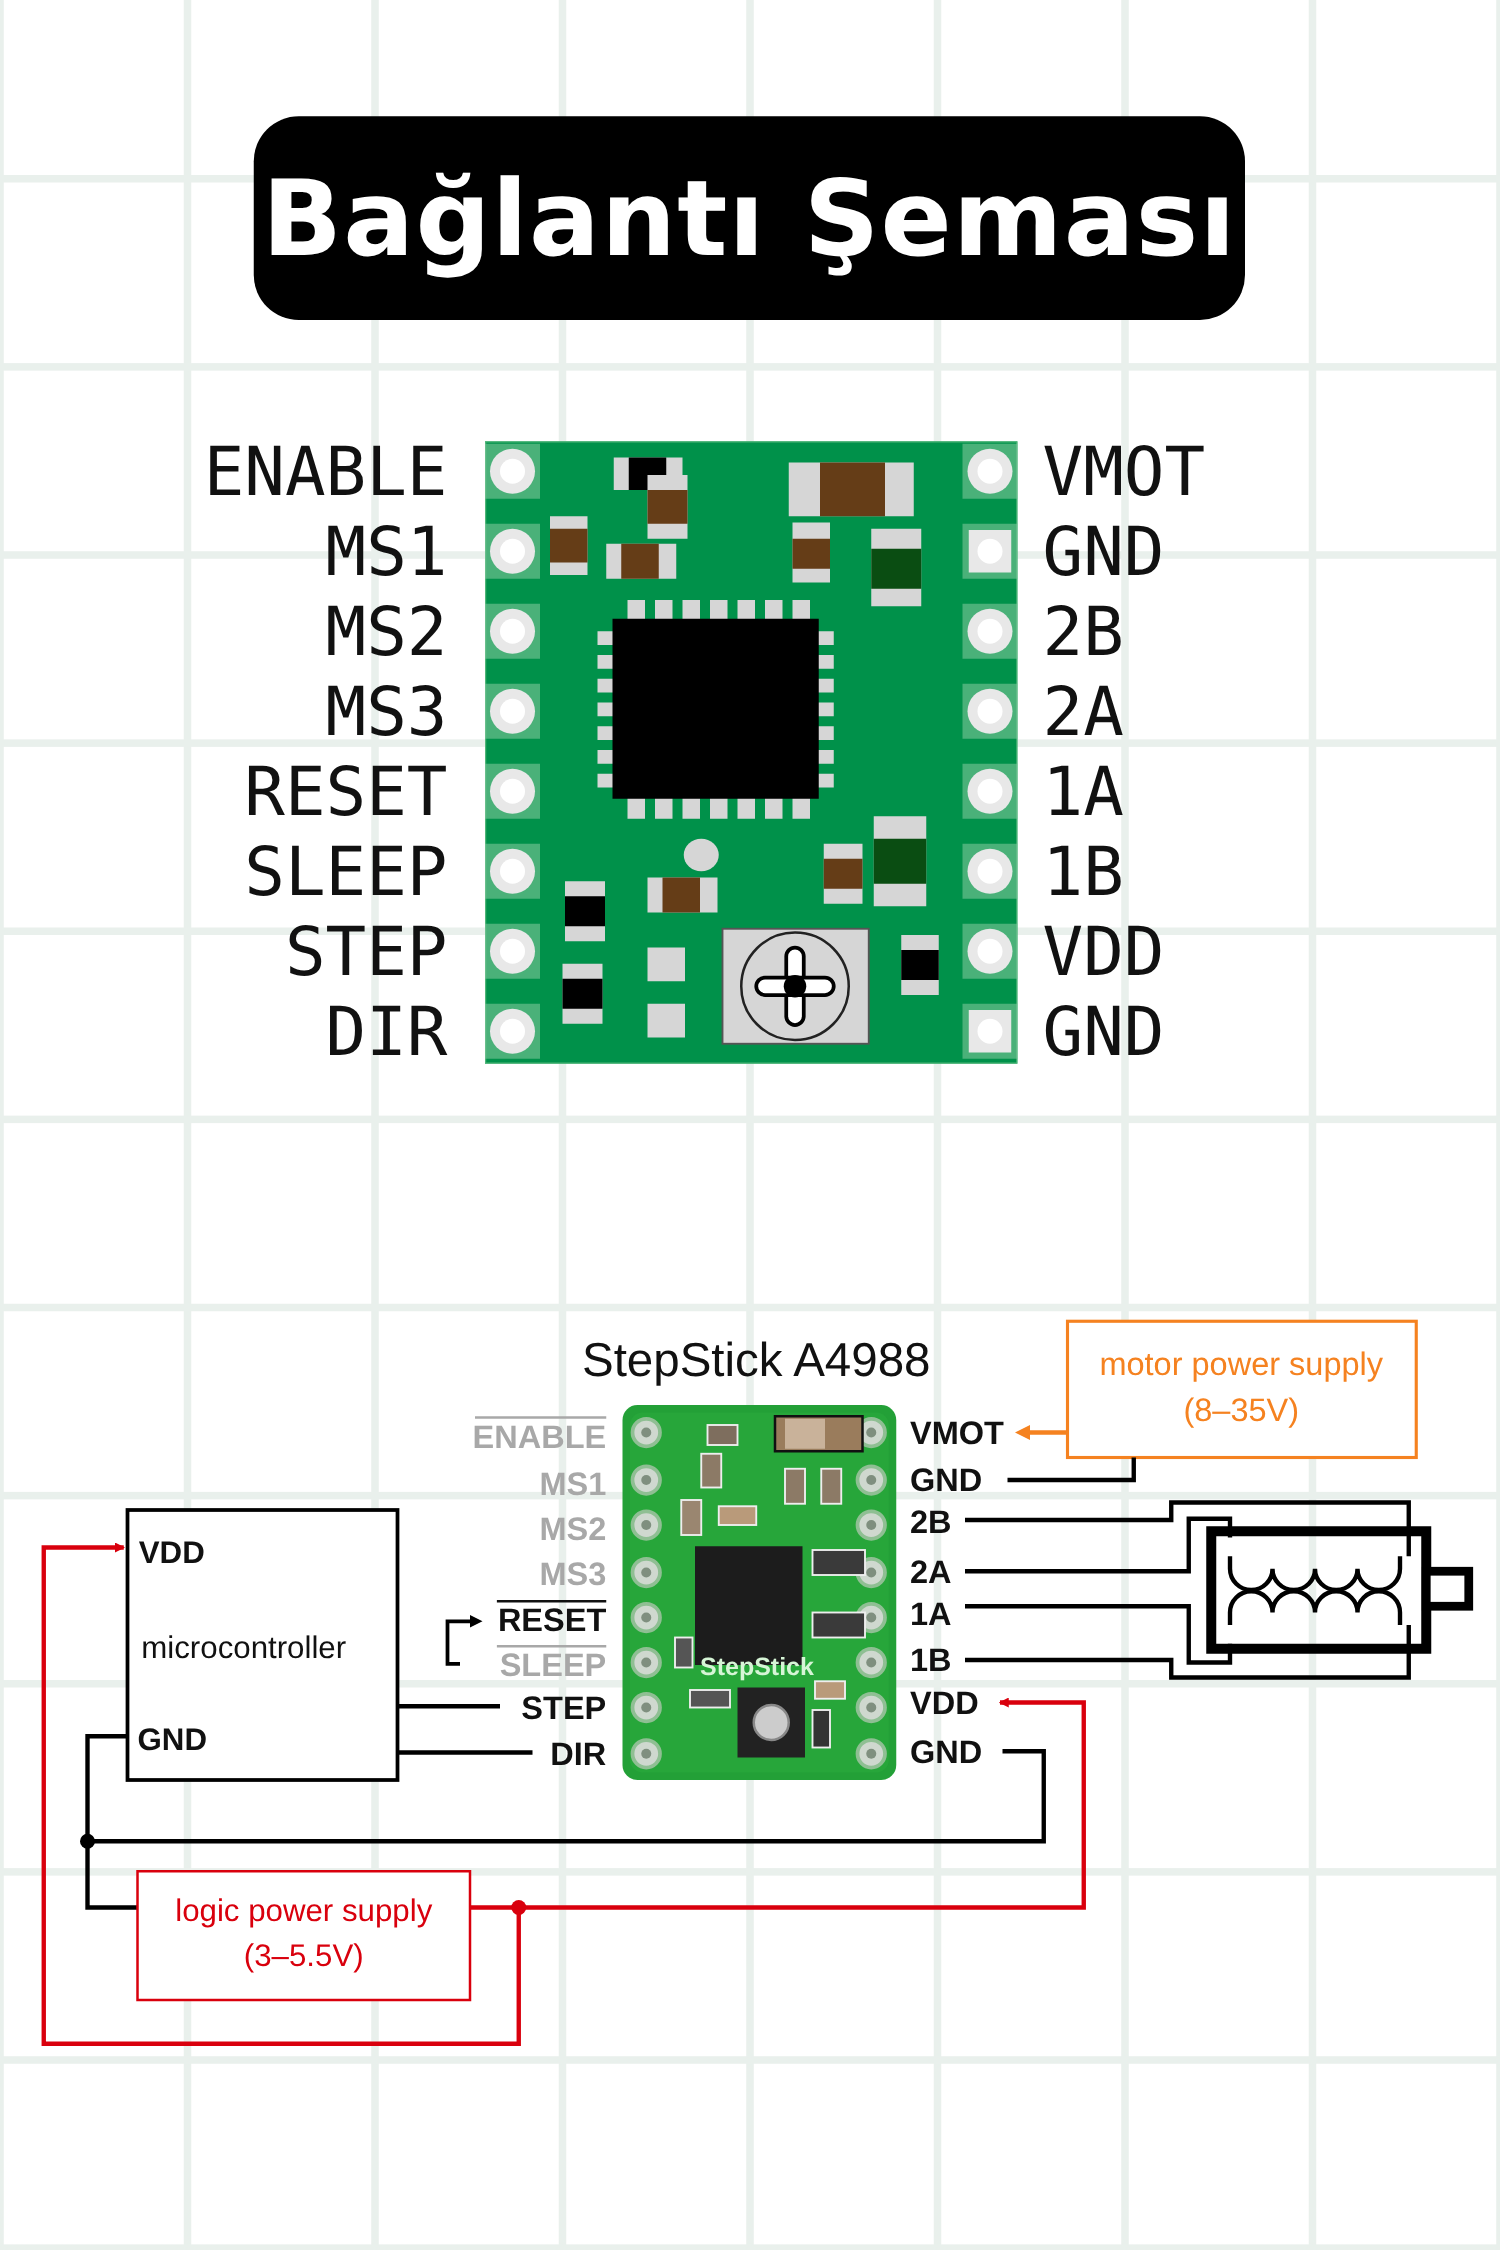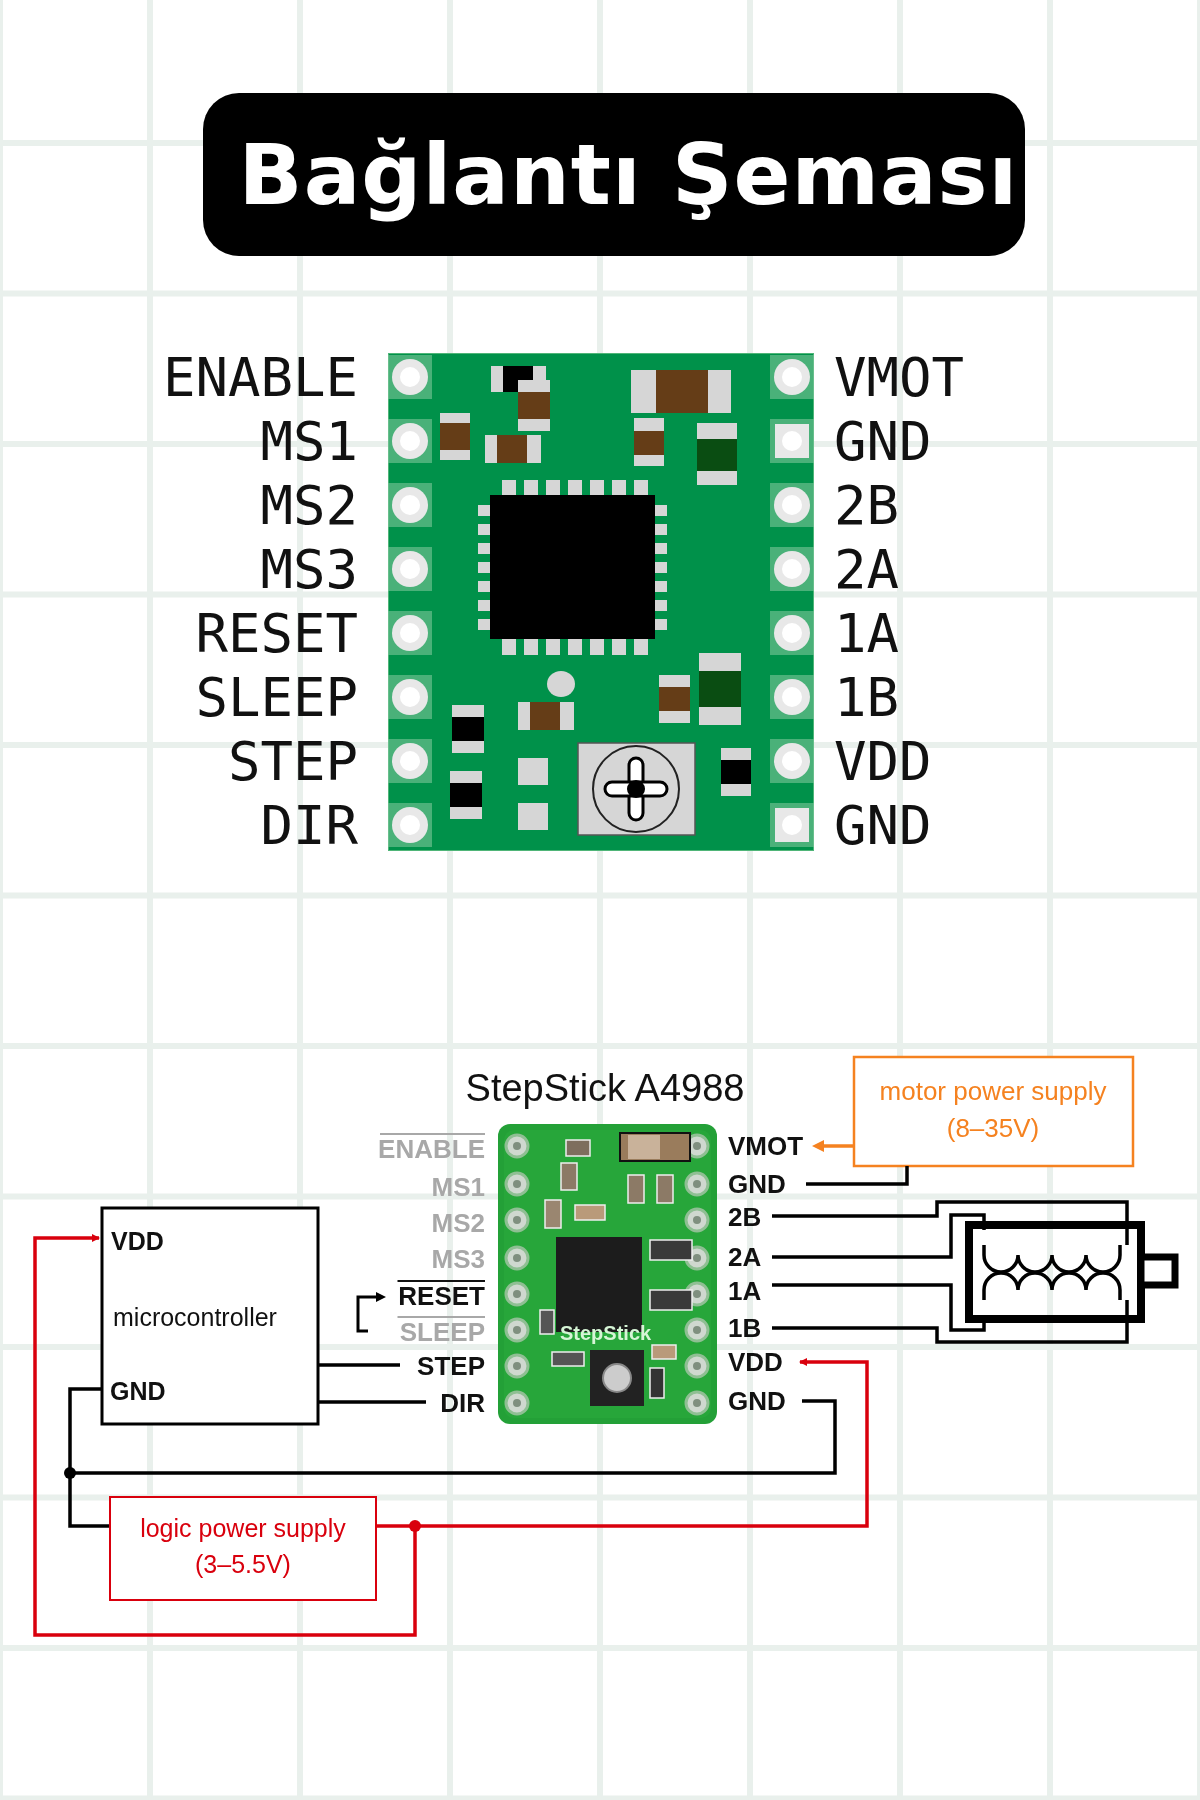--- a/index.html
+++ b/index.html
@@ -1,21 +1,21 @@
 <!DOCTYPE html>
 <html><head>
 <meta charset="utf-8">
 <style>
   html,body{margin:0;padding:0;}
   body{width:1200px;height:1800px;position:relative;overflow:hidden;background:#ffffff;
     font-family:"Liberation Sans",sans-serif;}
   #grid{position:absolute;left:0;top:0;width:1200px;height:1800px;}
   .abs{position:absolute;}
   #title-box{position:absolute;left:203px;top:93px;width:793px;height:163px;background:#000;border-radius:36px;
-    display:flex;align-items:center;justify-content:center;padding-left:29px;}
+    display:flex;align-items:center;justify-content:center;}
   #title-text{color:#fff;font-family:"DejaVu Sans",sans-serif;font-weight:bold;font-size:84px;letter-spacing:1px;}
   .pin-label{position:absolute;font-family:"DejaVu Sans Mono",monospace;font-size:54px;color:#111;line-height:60px;height:60px;}
   .pin-label.left{right:842px;text-align:right;}
   .pin-label.right{left:834px;text-align:left;}
   #svg-main{position:absolute;left:0;top:0;width:1200px;height:1800px;}
   .svg-text{font-family:"Liberation Sans",sans-serif;}
 </style>
 </head>
 <body>
 

